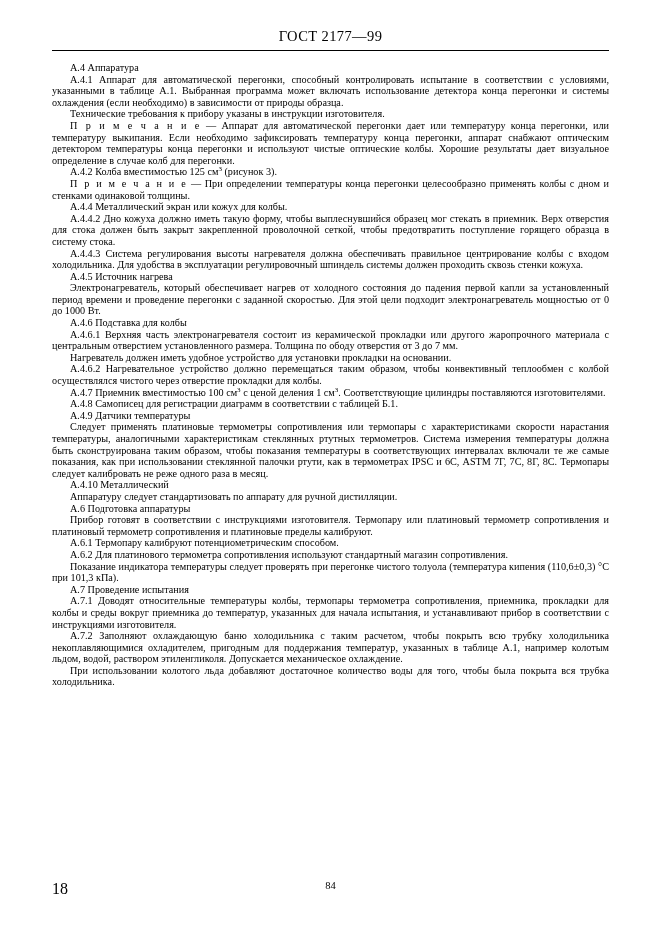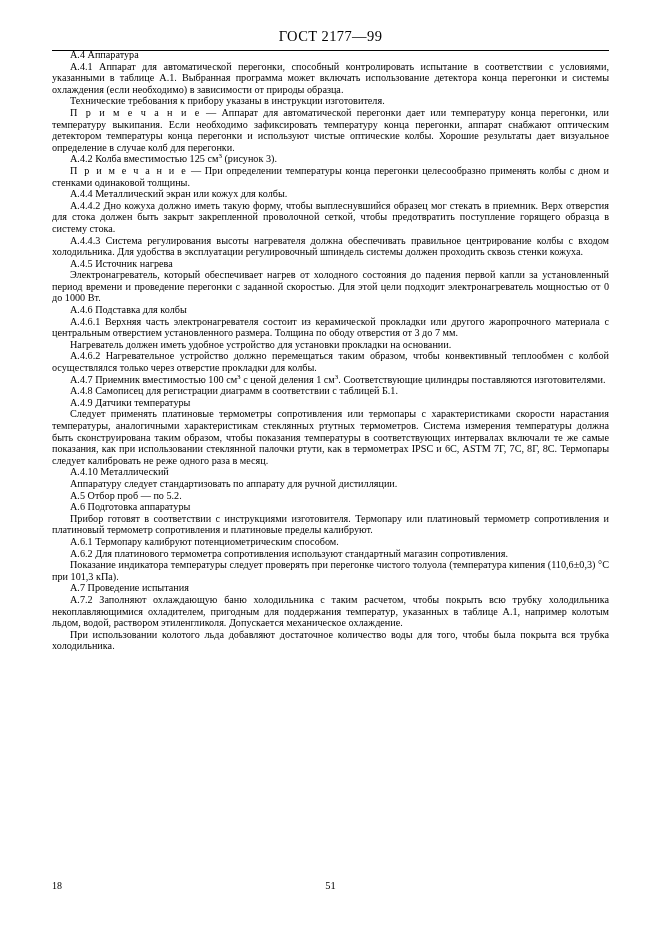--- a/index.html
+++ b/index.html
@@ -37,21 +37,21 @@
     position: absolute;
     left: 52px;
     top: 50px;
     width: 557px;
     height: 1px;
     background: #000;
   }
   .content {
     position: absolute;
     left: 52px;
-    top: 49px;
+    top: 62px;
     width: 557px;
     font-size: 10.2px;
     line-height: 11.6px;
     text-align: justify;
     font-family: "Liberation Serif", serif;
   }
   .content p {
     margin: 0;
     text-indent: 18px;
     padding: 0;
@@ -63,21 +63,21 @@
   }
   sup {
     font-size: 7px;
     vertical-align: super;
     line-height: 0;
   }
   .footer-left {
     position: absolute;
     left: 52px;
     top: 880px;
-    font-size: 10px;
+    font-size: 16px;
     font-family: "Liberation Serif", serif;
   }
   .footer-center {
     position: absolute;
     left: 0;
     top: 880px;
     width: 661px;
     text-align: center;
     font-size: 10.5px;
     font-family: "Liberation Serif", serif;
@@ -100,35 +100,35 @@
     <p>А.4.2 Колба вместимостью 125 см<sup>3</sup> (рисунок 3).</p>
     <p><span class="spaced">П р и м е ч а н и е</span><span> — При определении температуры конца перегонки целесообразно применять колбы с дном и стенками одинаковой толщины.</span></p>
     <p>А.4.4 Металлический экран или кожух для колбы.</p>
     <p>А.4.4.2 Дно кожуха должно иметь такую форму, чтобы выплеснувшийся образец мог стекать в приемник. Верх отверстия для стока должен быть закрыт закрепленной проволочной сеткой, чтобы предотвратить поступление горящего образца в систему стока.</p>
     <p>А.4.4.3 Система регулирования высоты нагревателя должна обеспечивать правильное центрирование колбы с входом холодильника. Для удобства в эксплуатации регулировочный шпиндель системы должен проходить сквозь стенки кожуха.</p>
     <p>А.4.5 Источник нагрева</p>
     <p>Электронагреватель, который обеспечивает нагрев от холодного состояния до падения первой капли за установленный период времени и проведение перегонки с заданной скоростью. Для этой цели подходит электронагреватель мощностью от 0 до 1000 Вт.</p>
     <p>А.4.6 Подставка для колбы</p>
     <p>А.4.6.1 Верхняя часть электронагревателя состоит из керамической прокладки или другого жаропрочного материала с центральным отверстием установленного размера. Толщина по ободу отверстия от 3 до 7 мм.</p>
     <p>Нагреватель должен иметь удобное устройство для установки прокладки на основании.</p>
-    <p>А.4.6.2 Нагревательное устройство должно перемещаться таким образом, чтобы конвективный теплообмен с колбой осуществлялся только через отверстие прокладки для колбы.</p>
+    <p>А.4.6.2 Нагревательное устройство должно перемещаться таким образом, чтобы конвективный теплообмен с колбой осуществлялся чистого через отверстие прокладки для колбы.</p>
     <p>А.4.7 Приемник вместимостью 100 см<sup>3</sup> с ценой деления 1 см<sup>3</sup>. Соответствующие цилиндры поставляются изготовителями.</p>
     <p>А.4.8 Самописец для регистрации диаграмм в соответствии с таблицей Б.1.</p>
     <p>А.4.9 Датчики температуры</p>
     <p>Следует применять платиновые термометры сопротивления или термопары с характеристиками скорости нарастания температуры, аналогичными характеристикам стеклянных ртутных термометров. Система измерения температуры должна быть сконструирована таким образом, чтобы показания температуры в соответствующих интервалах включали те же самые показания, как при использовании стеклянной палочки ртути, как в термометрах IPSC и 6С, ASTM 7Г, 7С, 8Г, 8С. Термопары следует калибровать не реже одного раза в месяц.</p>
     <p>А.4.10 Металлический</p>
     <p>Аппаратуру следует стандартизовать по аппарату для ручной дистилляции.</p>
-    <p>А.5 Отбор проб — по 5.2.</p>
     <p>А.6 Подготовка аппаратуры</p>
     <p>Прибор готовят в соответствии с инструкциями изготовителя. Термопару или платиновый термометр сопротивления и платиновый термометр сопротивления и платиновые пределы калибруют.</p>
     <p>А.6.1 Термопару калибруют потенциометрическим способом.</p>
     <p>А.6.2 Для платинового термометра сопротивления используют стандартный магазин сопротивления.</p>
     <p>Показание индикатора температуры следует проверять при перегонке чистого толуола (температура кипения (110,6±0,3) °С при 101,3 кПа).</p>
     <p>А.7 Проведение испытания</p>
+    <p>А.7.1 Доводят относительные температуры колбы, термопары термометра сопротивления, приемника, прокладки для колбы и среды вокруг приемника до температур, указанных для начала испытания, и устанавливают прибор в соответствии с инструкциями изготовителя.</p>
     <p>А.7.2 Заполняют охлаждающую баню холодильника с таким расчетом, чтобы покрыть всю трубку холодильника некоплавляющимися охладителем, пригодным для поддержания температур, указанных в таблице А.1, например колотым льдом, водой, раствором этиленгликоля. Допускается механическое охлаждение.</p>
     <p>При использовании колотого льда добавляют достаточное количество воды для того, чтобы была покрыта вся трубка холодильника.</p>
 
   </div>
 
   <div class="footer-left">18</div>
-  <div class="footer-center">51</div>
+  <div class="footer-center">84</div>
 
 </div>
 
 </body></html>

